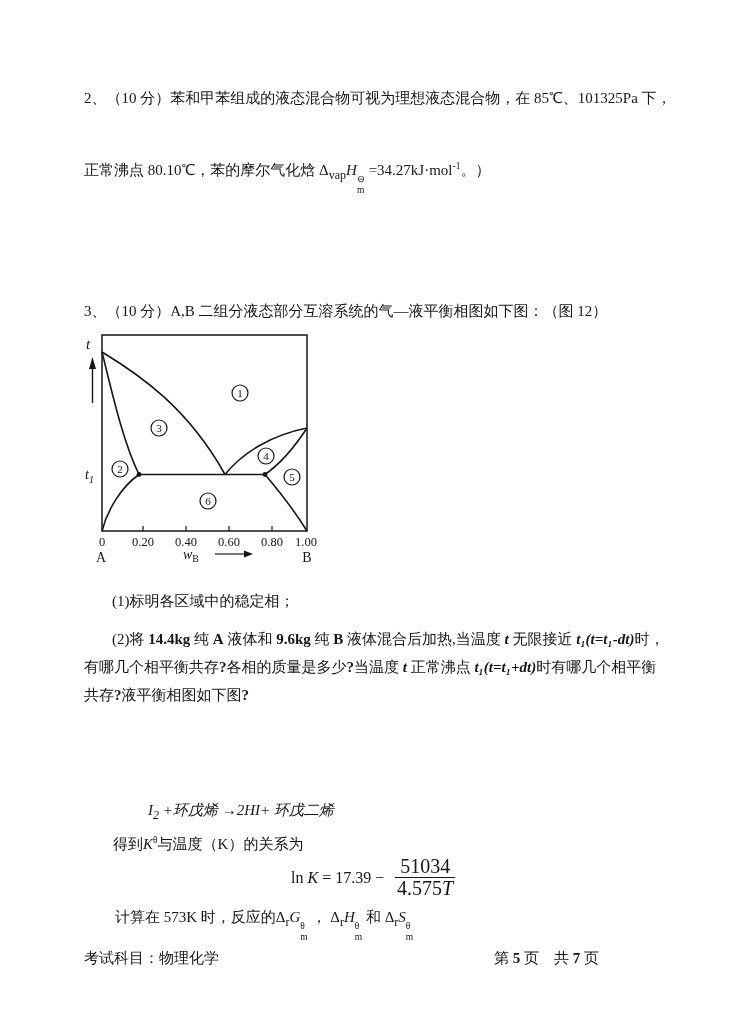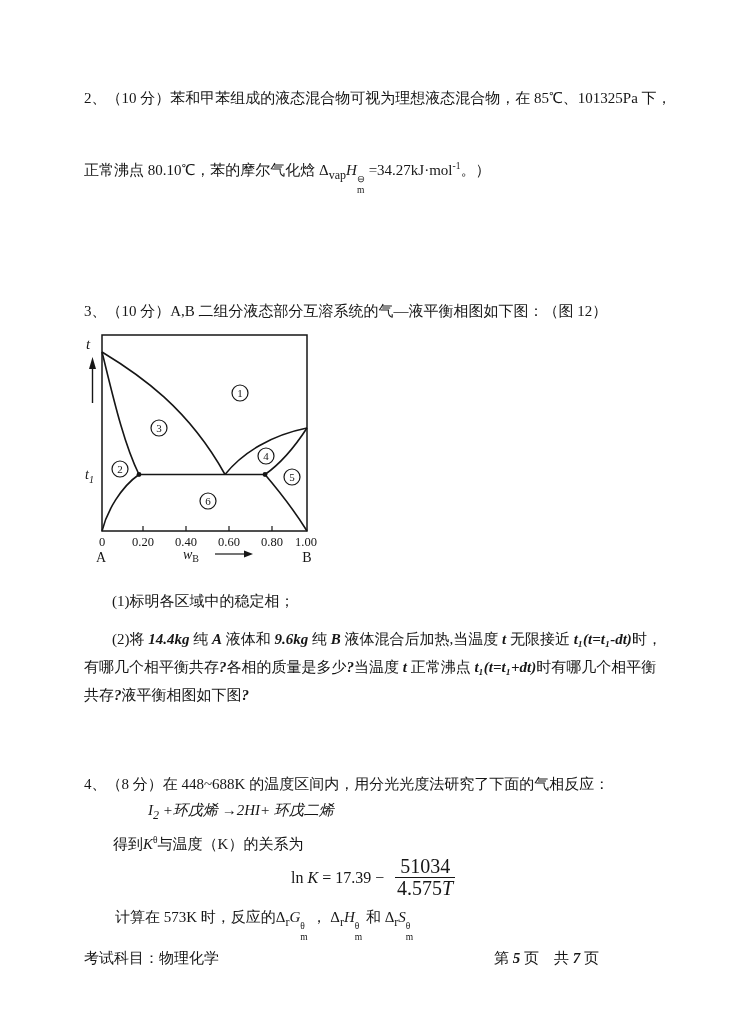--- a/index.html
+++ b/index.html
@@ -1,21 +1,21 @@
 <!DOCTYPE html>
 <html><head>
 <meta charset="utf-8">
 <style>
   html,body{margin:0;padding:0;background:#e8e8e8;}
   .page{position:relative;width:744px;height:1032px;background:#ffffff;margin:0 auto;
         font-family:"Liberation Serif",serif;color:#161616;overflow:hidden;}
   .abs{position:absolute;white-space:nowrap;}
   .t15{font-size:15px;line-height:21px;}
   .i{font-style:italic;}
-  .b{font-weight:bold;font-style:italic;}
+  .b{font-weight:bold;}
   .bi{font-weight:bold;font-style:italic;}
   sup{font-size:9.5px;}
   sub{font-size:12px;}
   .supsub{display:inline-flex;flex-direction:column;align-items:flex-start;
           vertical-align:-7px;font-size:9.5px;line-height:9.5px;font-style:normal;font-weight:normal;}
   .supsub .st{display:block;}
   .supsub .sb{display:block;margin-top:1px;}
   .eqline{display:inline-flex;align-items:center;gap:11px;font-size:16px;}
   .frac{display:inline-block;text-align:center;font-size:20px;line-height:17px;}
   .frac .num{display:block;border-bottom:1.3px solid #161616;padding:0 5px 2px;}
@@ -111,21 +111,20 @@
   <div class="abs t15" style="left:112px;top:629px;">
     <span>(2)将 </span><span class="b">14.4kg</span><span> 纯 </span><span class="b">A</span><span> 液体和 </span><span class="b">9.6kg</span><span> 纯 </span><span class="b">B</span><span> 液体混合后加热,当温度 </span><span class="bi">t</span><span> 无限接近 </span><span class="bi">t₁(t=t₁-dt)</span><span>时，</span>
   </div>
   <div class="abs t15" style="left:84px;top:657px;">
     <span>有哪几个相平衡共存</span><span class="b">?</span><span>各相的质量是多少</span><span class="b">?</span><span>当温度 </span><span class="bi">t</span><span> 正常沸点 </span><span class="bi">t₁(t=t₁+dt)</span><span>时有哪几个相平衡</span>
   </div>
   <div class="abs t15" style="left:84px;top:685px;">
     <span>共存</span><span class="b">?</span><span>液平衡相图如下图</span><span class="b">?</span>
   </div>
 
-  <div class="abs t15" style="left:84px;top:774px;">4、（8 分）在 448~688K 的温度区间内，用分光光度法研究了下面的气相反应：</div>
 
   <div class="abs t15" style="left:148px;top:800px;font-style:italic;">
     <span>I</span><sub>2</sub><span> +环戊烯 </span><span>→</span><span>2HI+ 环戊二烯</span>
   </div>
 
   <div class="abs t15" style="left:113px;top:830px;">
     <span>得到</span><span class="i">K</span><sup>θ</sup><span>与温度（K）的关系为</span>
   </div>
 
   <div class="abs eqline" style="left:291px;top:858px;">

